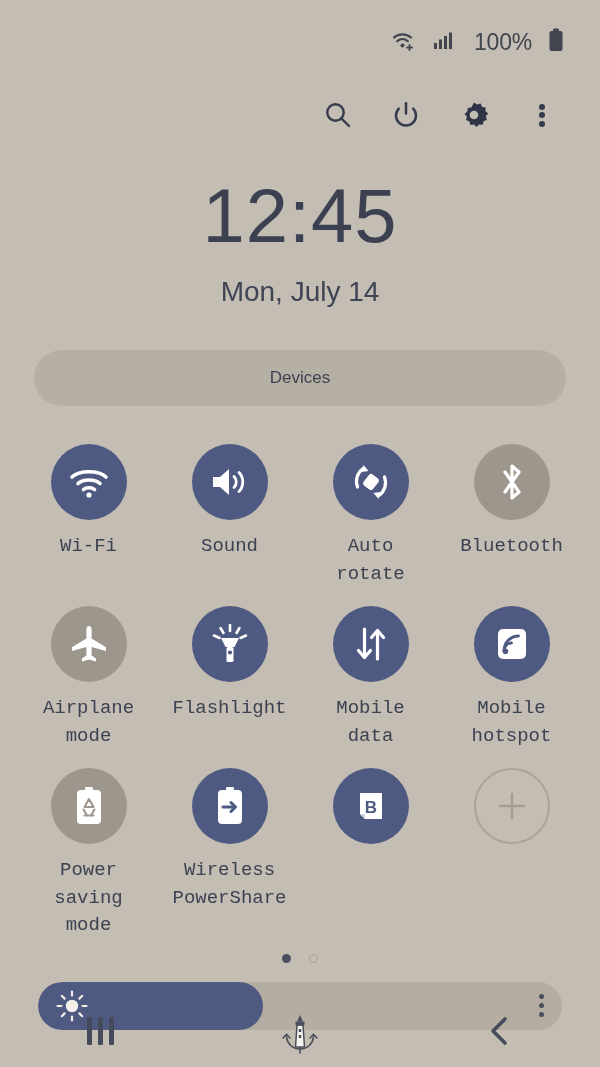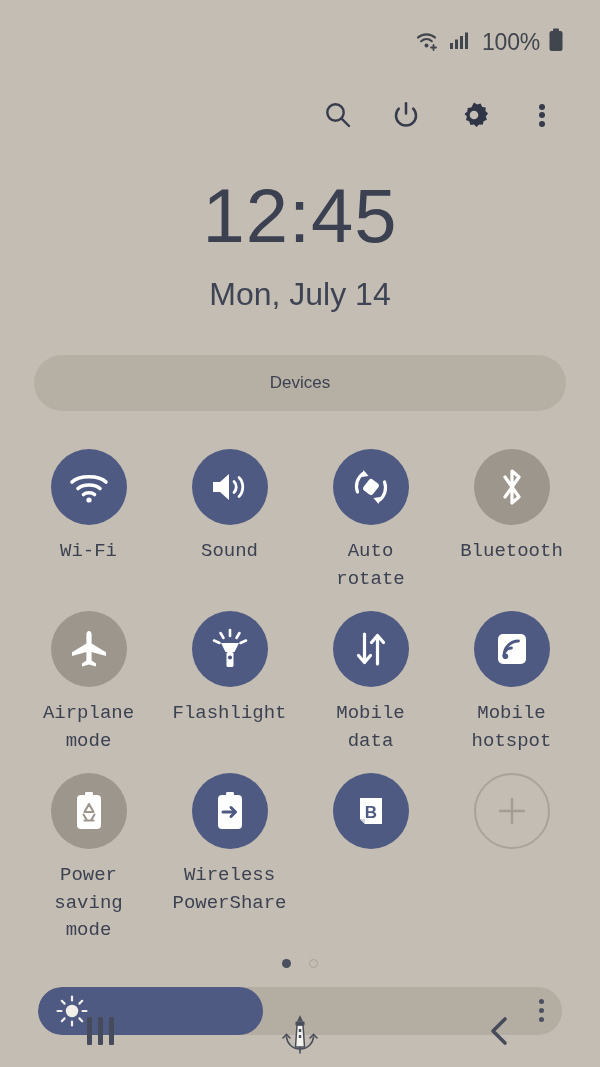--- a/index.html
+++ b/index.html
@@ -21,21 +21,21 @@
     height: 84px;
     display: flex;
     align-items: center;
     justify-content: flex-end;
     padding-right: 36px;
     box-sizing: border-box;
   }
   .status-group {
     display: flex;
     align-items: center;
-    gap: 8px;
+    gap: 16px;
   }
   .status-battery-text {
     font-size: 23px;
     color: #41454e;
     letter-spacing: -0.2px;
     margin-left: 5px;
   }
 
   
   .header-icons {
@@ -70,21 +70,21 @@
     margin-top: 32px;
   }
   .clock-time {
     font-size: 76px;
     font-weight: 300;
     color: #3c4152;
     letter-spacing: 1px;
     line-height: 1;
   }
   .clock-date {
-    font-size: 32px;
+    font-size: 28px;
     font-weight: 400;
     color: #3f4454;
     margin-top: 22px;
   }
 
   
   .pill-row {
     display: flex;
     gap: 31px;
     padding: 0 34px;

